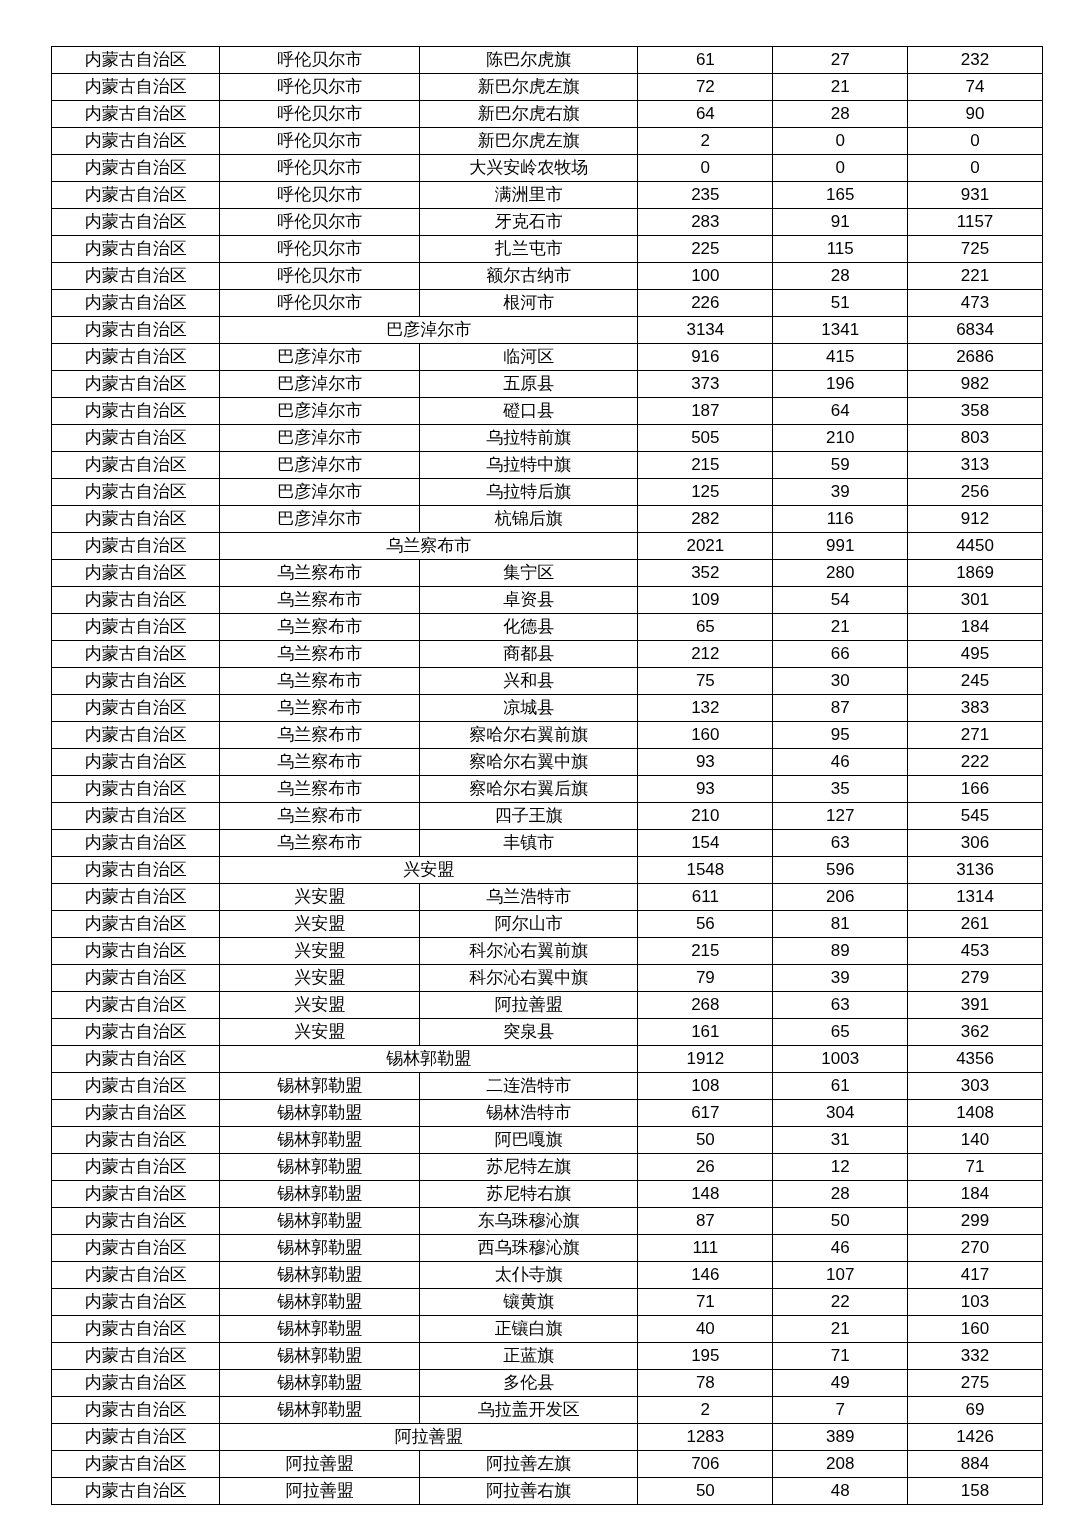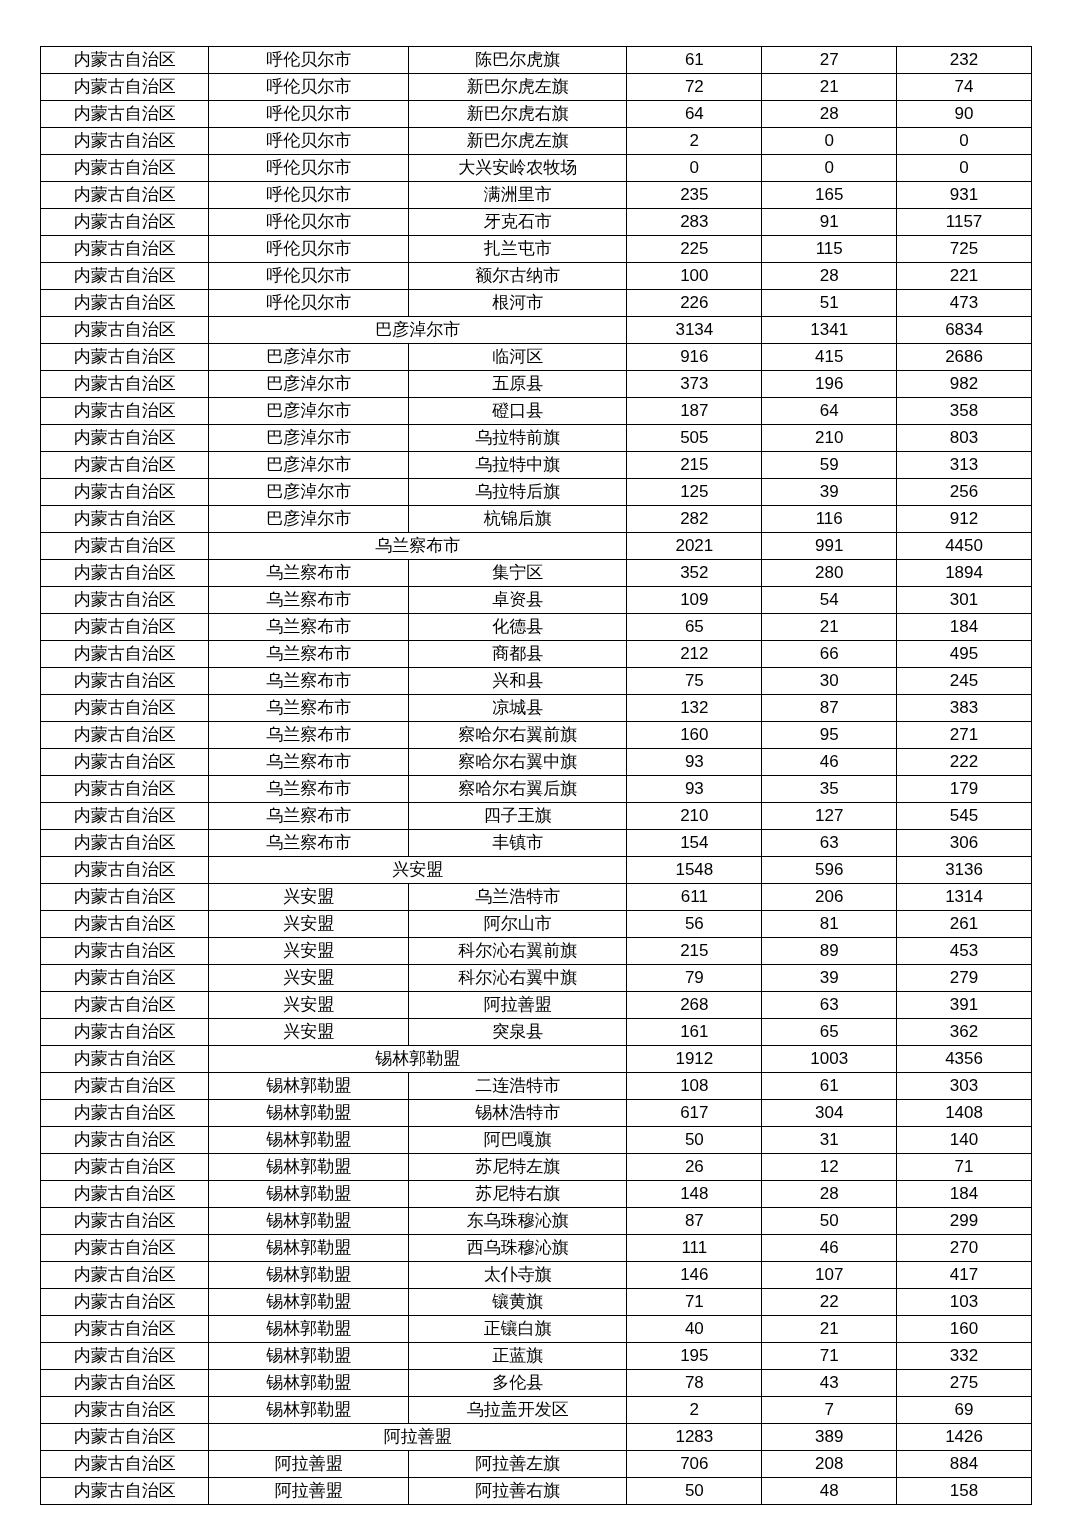--- a/index.html
+++ b/index.html
@@ -11,21 +11,21 @@
     width: 1080px;
     height: 1528px;
     font-family: "Liberation Serif", "DejaVu Serif", serif;
     color: #000000;
   }
   .page {
     position: relative;
     width: 1080px;
     height: 1528px;
     box-sizing: border-box;
-    padding: 46px 44px 0 40px;
+    padding: 46px 44px 0 51px;
   }
   table.data-table {
     width: 992px;
     border-collapse: collapse;
     table-layout: fixed;
   }
   table.data-table td {
     border: 1px solid #000000;
     height: 26px;
     line-height: 26px;
@@ -199,21 +199,21 @@
           <td class="col-num">2021</td>
           <td class="col-num">991</td>
           <td class="col-num">4450</td>
         </tr>
         <tr>
           <td class="col-prov">内蒙古自治区</td>
           <td class="col-city">乌兰察布市</td>
           <td class="col-county">集宁区</td>
           <td class="col-num">352</td>
           <td class="col-num">280</td>
-          <td class="col-num">1894</td>
+          <td class="col-num">1869</td>
         </tr>
         <tr>
           <td class="col-prov">内蒙古自治区</td>
           <td class="col-city">乌兰察布市</td>
           <td class="col-county">卓资县</td>
           <td class="col-num">109</td>
           <td class="col-num">54</td>
           <td class="col-num">301</td>
         </tr>
         <tr>
@@ -263,21 +263,21 @@
           <td class="col-num">93</td>
           <td class="col-num">46</td>
           <td class="col-num">222</td>
         </tr>
         <tr>
           <td class="col-prov">内蒙古自治区</td>
           <td class="col-city">乌兰察布市</td>
           <td class="col-county">察哈尔右翼后旗</td>
           <td class="col-num">93</td>
           <td class="col-num">35</td>
-          <td class="col-num">179</td>
+          <td class="col-num">166</td>
         </tr>
         <tr>
           <td class="col-prov">内蒙古自治区</td>
           <td class="col-city">乌兰察布市</td>
           <td class="col-county">四子王旗</td>
           <td class="col-num">210</td>
           <td class="col-num">127</td>
           <td class="col-num">545</td>
         </tr>
         <tr>
@@ -436,21 +436,21 @@
           <td class="col-county">正蓝旗</td>
           <td class="col-num">195</td>
           <td class="col-num">71</td>
           <td class="col-num">332</td>
         </tr>
         <tr>
           <td class="col-prov">内蒙古自治区</td>
           <td class="col-city">锡林郭勒盟</td>
           <td class="col-county">多伦县</td>
           <td class="col-num">78</td>
-          <td class="col-num">43</td>
+          <td class="col-num">49</td>
           <td class="col-num">275</td>
         </tr>
         <tr>
           <td class="col-prov">内蒙古自治区</td>
           <td class="col-city">锡林郭勒盟</td>
           <td class="col-county">乌拉盖开发区</td>
           <td class="col-num">2</td>
           <td class="col-num">7</td>
           <td class="col-num">69</td>
         </tr>

